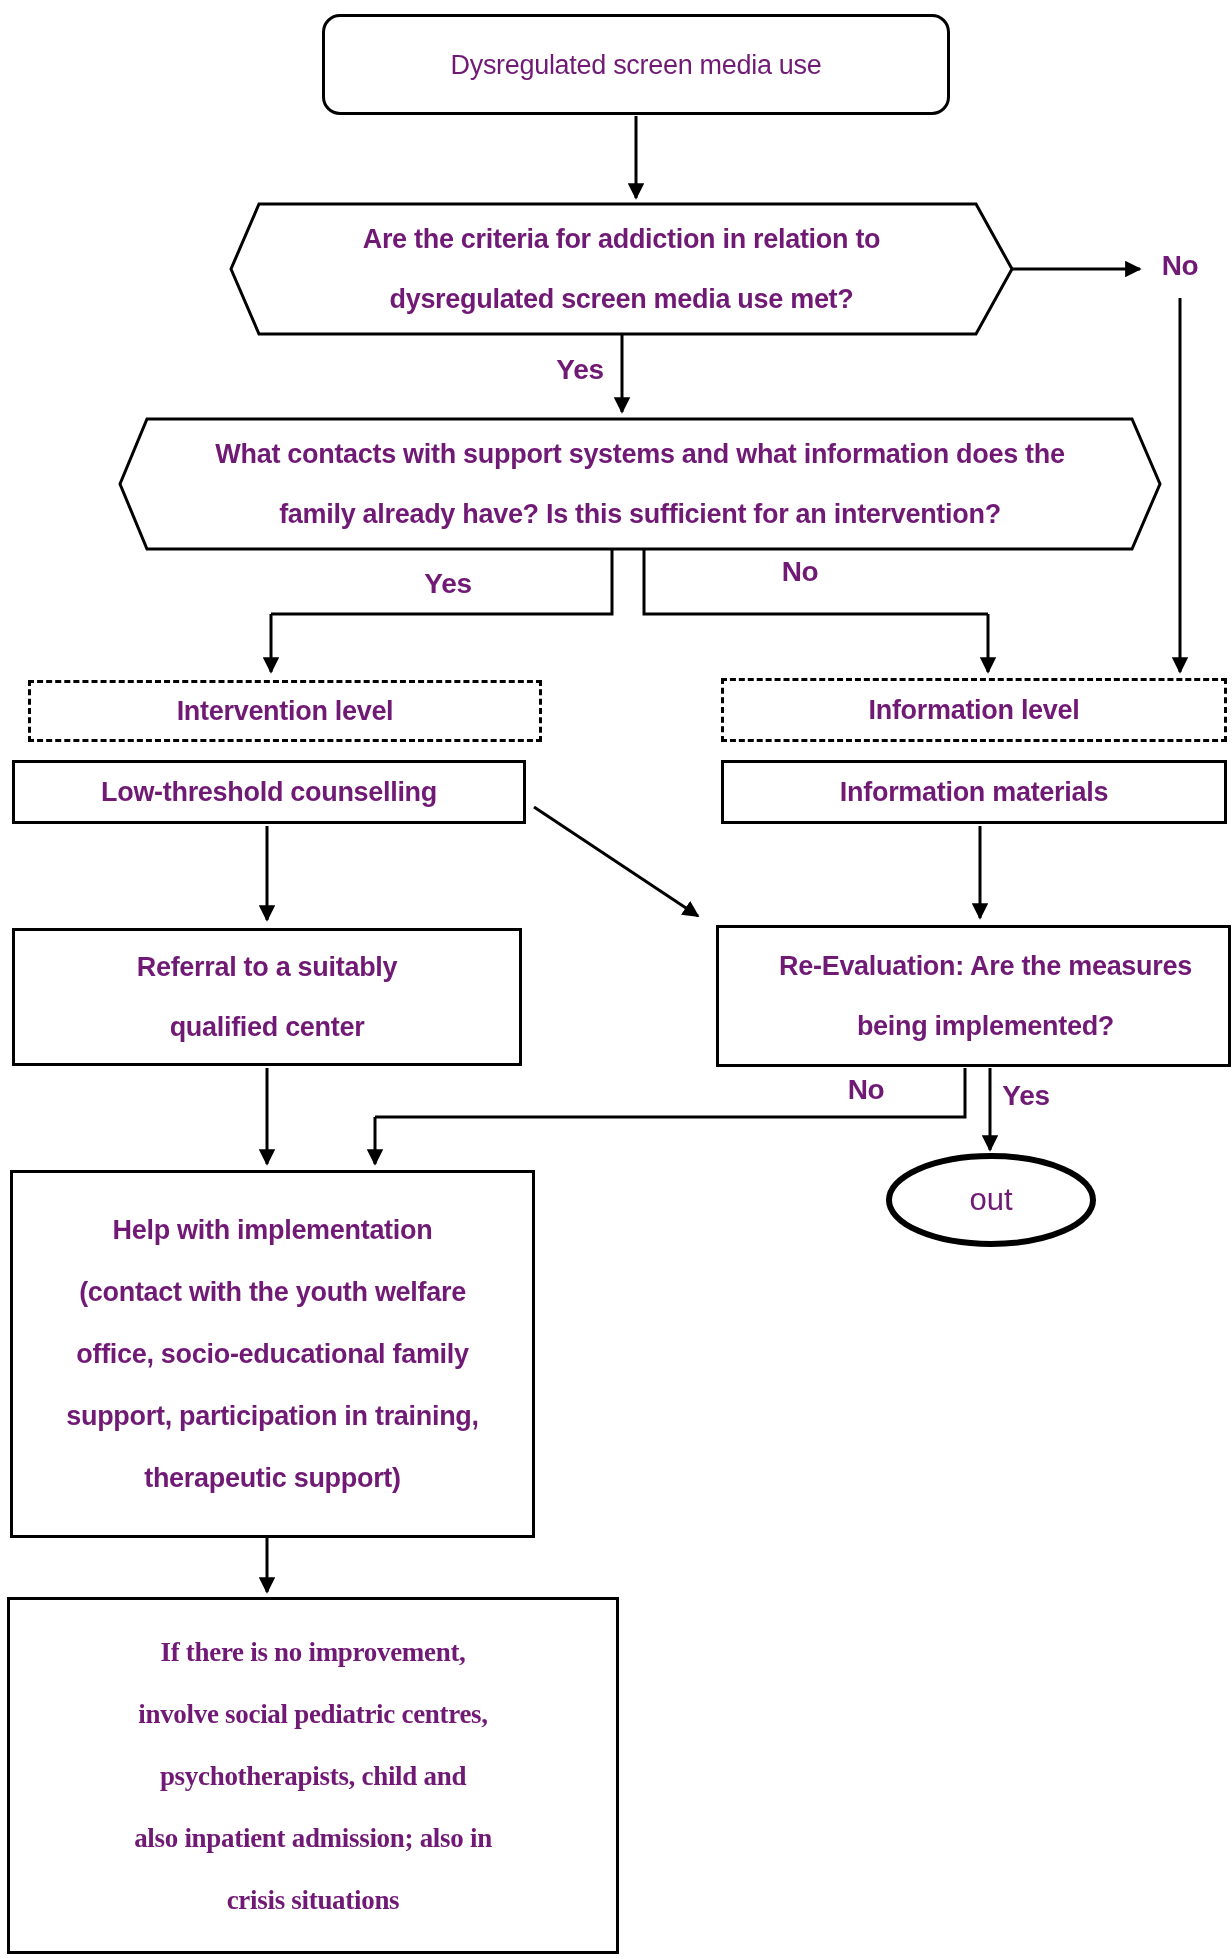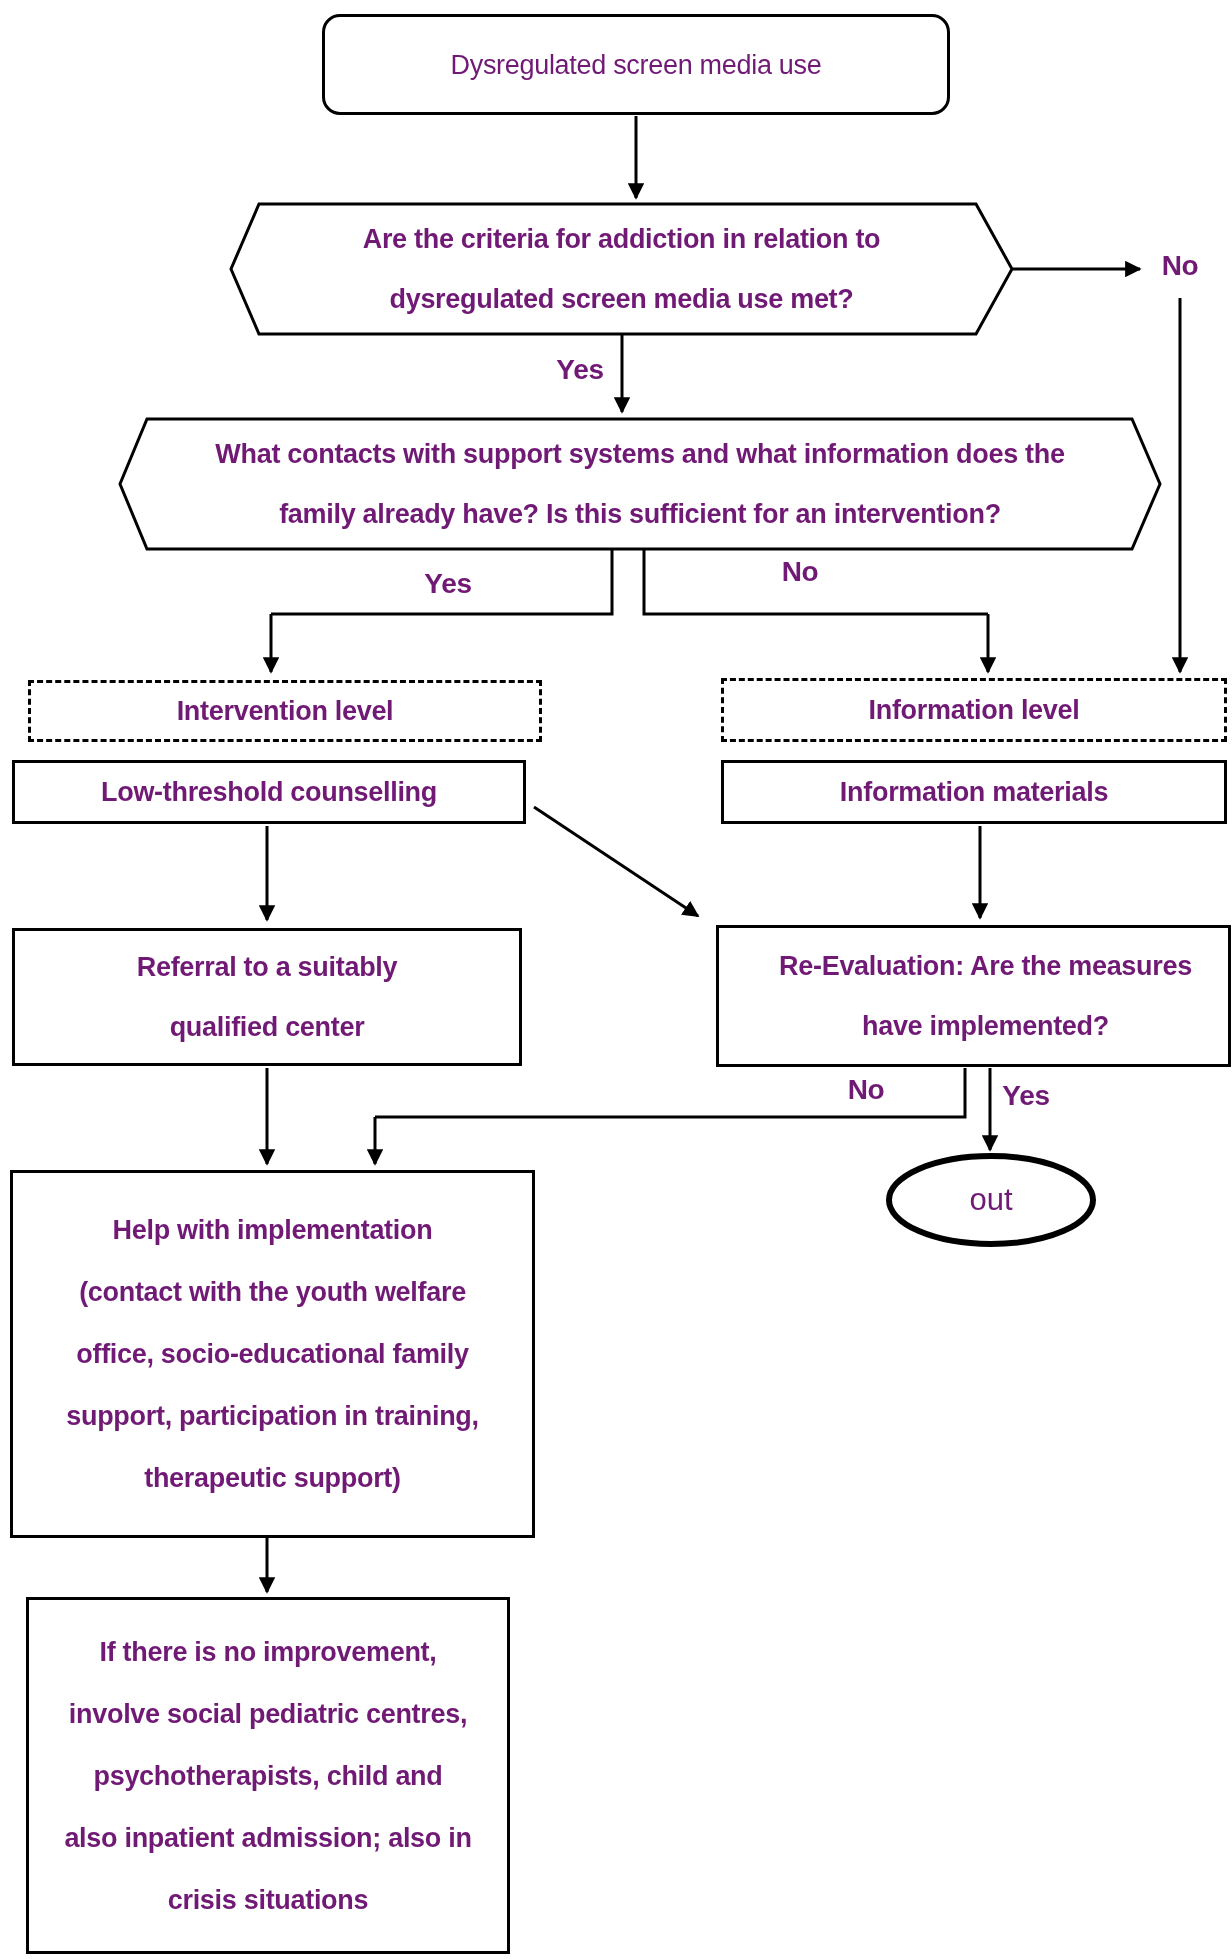--- a/index.html
+++ b/index.html
@@ -114,36 +114,36 @@
     <div class="ln">Information materials</div>
   </div>
 
   <div class="node" style="left:12px;top:928px;width:510px;height:138px;">
     <div class="ln">Referral to a suitably</div>
     <div class="ln">qualified center</div>
   </div>
 
   <div class="node" style="left:716px;top:925px;width:515px;height:142px;padding-left:24px;">
     <div class="ln">Re-Evaluation: Are the measures</div>
-    <div class="ln">have implemented?</div>
+    <div class="ln">being implemented?</div>
   </div>
 
   <div class="terminator-label" style="left:889px;top:1156px;width:204px;height:88px;">
     <span>out</span>
   </div>
 
   <div class="node big" style="left:10px;top:1170px;width:525px;height:368px;">
     <div class="ln">Help with implementation</div>
     <div class="ln">(contact with the youth welfare</div>
     <div class="ln">office, socio-educational family</div>
     <div class="ln">support, participation in training,</div>
     <div class="ln">therapeutic support)</div>
   </div>
 
-  <div class="node big" style="left:26px;top:1597px;width:484px;height:357px;">
+  <div class="node big" style="left:7px;top:1597px;width:612px;height:357px;font-family:Liberation Serif, serif;">
     <div class="ln">If there is no improvement,</div>
     <div class="ln">involve social pediatric centres,</div>
     <div class="ln">psychotherapists, child and</div>
     <div class="ln">also inpatient admission; also in</div>
     <div class="ln">crisis situations</div>
   </div>
 
 </div>
 
 </body></html>

